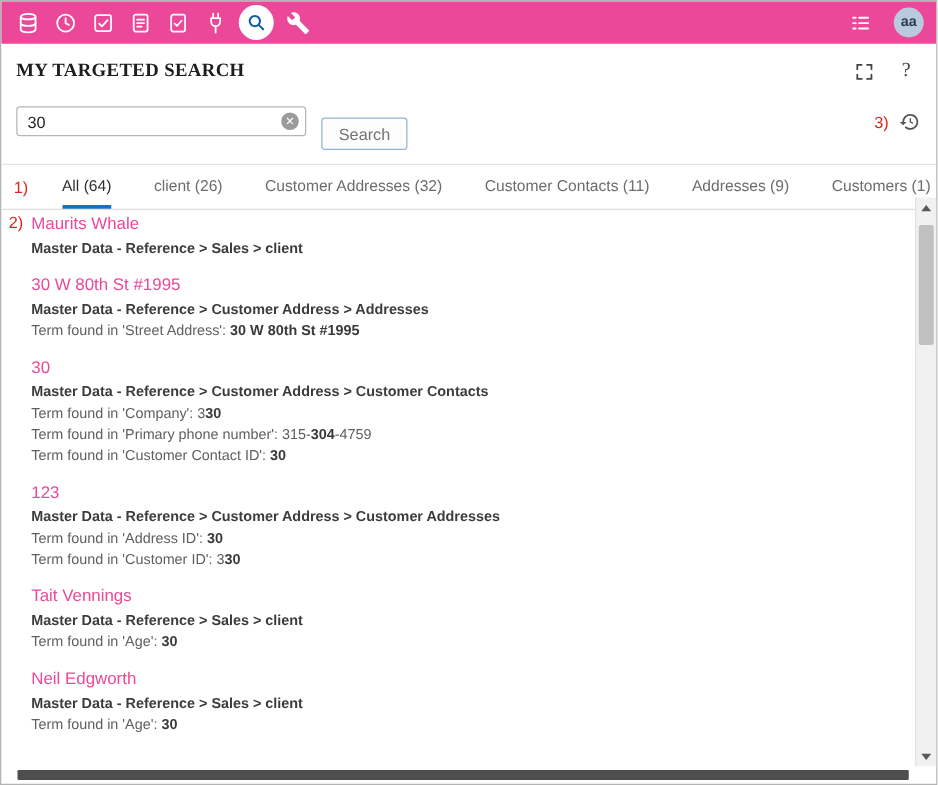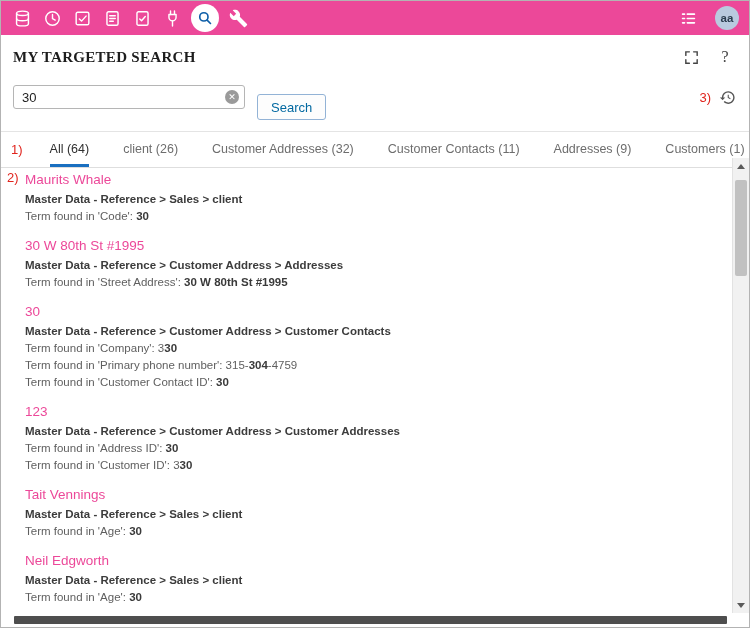--- a/index.html
+++ b/index.html
@@ -21,21 +21,21 @@
   .header-spacer { flex:1; }
   .hd-icon { width:24px; height:24px; display:flex; align-items:center; justify-content:center; margin-left:10px; cursor:pointer; color:#444; }
   .hd-icon svg { width:17px; height:17px; }
   .help-glyph { font-size:16px; color:#444; }
 
   
   .searchrow { height:36px; display:flex; align-items:center; padding:0 12px; }
   .input-wrap { position:relative; width:232px; }
   .search-input { width:100%; height:24px; box-sizing:border-box; border:1px solid #b5b5b5; border-radius:3px; font-size:13px; padding:0 26px 0 8px; color:#222; font-family:"Liberation Sans",sans-serif; outline:none; }
   .clear-btn { position:absolute; right:6px; top:50%; transform:translateY(-50%); width:14px; height:14px; border-radius:50%; background:#9a9a9a; color:#fff; font-size:9px; line-height:14px; text-align:center; cursor:pointer; }
-  .search-btn { margin-left:12px; height:26px; padding:0 13px; background:#fdfdfd; border:1px solid #93b3d6; border-radius:3px; font-size:13px; color:#0369a1; cursor:pointer; font-family:"Liberation Sans",sans-serif;margin-top:20px; }
+  .search-btn { margin-left:12px; height:26px; padding:0 13px; background:#fdfdfd; border:1px solid #93b3d6; border-radius:3px; font-size:13px; color:#737373; cursor:pointer; font-family:"Liberation Sans",sans-serif;margin-top:20px; }
   .sr-spacer { flex:1; }
   .annot { color:#e0241d; font-size:13px; font-weight:400; }
   .restore-icon { width:20px; height:20px; margin-left:6px; display:flex; align-items:center; justify-content:center; cursor:pointer; }
   .restore-icon svg { width:17px; height:17px; }
 
   
   .tabsrow { margin-top:16px; border-top:1px solid #e4e4e4; border-bottom:1px solid #dedede; display:flex; align-items:stretch; padding-left:10px; }
   .tabs-annot { align-self:center; margin-right:10px; }
   .tab { font-size:12.5px; color:#6d6d6d; padding:10px 0 8px; margin:0 17px; cursor:pointer; border-bottom:3px solid transparent; white-space:nowrap; }
   .tab.active { color:#2f2f2f; border-bottom-color:#1a6fc0; }
@@ -166,21 +166,21 @@
         <div class="tab">Customer Addresses (32)</div>
         <div class="tab">Customer Contacts (11)</div>
         <div class="tab">Addresses (9)</div>
         <div class="tab">Customers (1)</div>
       </div>
   </div>
 
   <div class="results-area">
     <span class="annot results-annot" style="position:absolute;left:6px;top:12px;">2)</span>
     <div class="results-list">
-        <div class="result-item"><a class="result-title" href="#">Maurits Whale</a><div class="result-breadcrumb">Master Data - Reference &gt; Sales &gt; client</div><div class="result-term">Term found in 'Code': <b>30</b></div></div>
+        <div class="result-item"><a class="result-title" href="#">Maurits Whale</a><div class="result-breadcrumb">Master Data - Reference &gt; Sales &gt; client</div></div>
         <div class="result-item"><a class="result-title" href="#">30 W 80th St #1995</a><div class="result-breadcrumb">Master Data - Reference &gt; Customer Address &gt; Addresses</div><div class="result-term">Term found in 'Street Address': <b>30 W 80th St #1995</b></div></div>
         <div class="result-item"><a class="result-title" href="#">30</a><div class="result-breadcrumb">Master Data - Reference &gt; Customer Address &gt; Customer Contacts</div><div class="result-term">Term found in 'Company': 3<b>30</b></div><div class="result-term">Term found in 'Primary phone number': 315-<b>304</b>-4759</div><div class="result-term">Term found in 'Customer Contact ID': <b>30</b></div></div>
         <div class="result-item"><a class="result-title" href="#">123</a><div class="result-breadcrumb">Master Data - Reference &gt; Customer Address &gt; Customer Addresses</div><div class="result-term">Term found in 'Address ID': <b>30</b></div><div class="result-term">Term found in 'Customer ID': 3<b>30</b></div></div>
         <div class="result-item"><a class="result-title" href="#">Tait Vennings</a><div class="result-breadcrumb">Master Data - Reference &gt; Sales &gt; client</div><div class="result-term">Term found in 'Age': <b>30</b></div></div>
         <div class="result-item"><a class="result-title" href="#">Neil Edgworth</a><div class="result-breadcrumb">Master Data - Reference &gt; Sales &gt; client</div><div class="result-term">Term found in 'Age': <b>30</b></div></div>
       </div>
     <div class="vscroll">
       <div class="vs-btn">
           <div class="tri-up"></div>
         </div>

